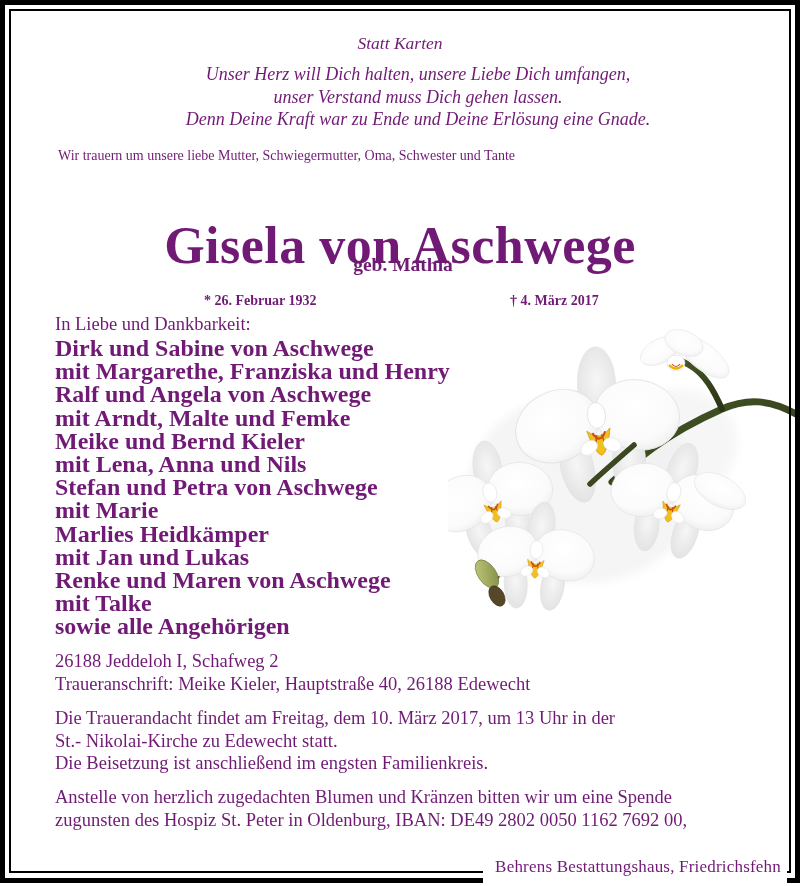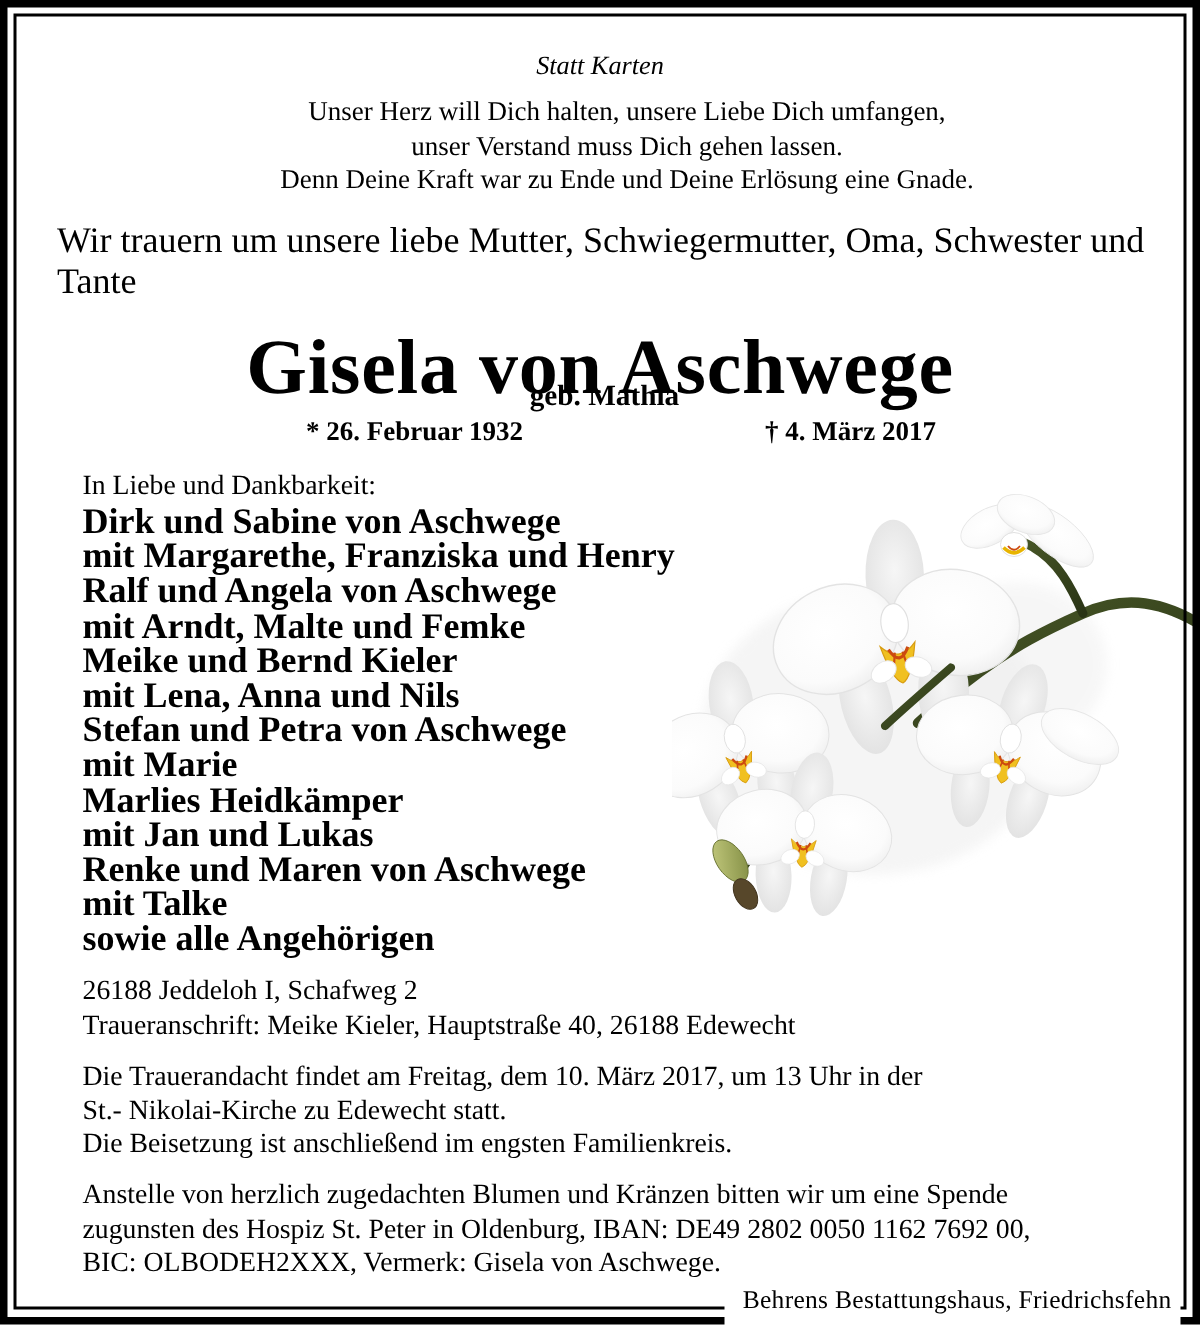--- a/index.html
+++ b/index.html
@@ -2,21 +2,21 @@
 <html><head>
 <meta charset="utf-8">
 <style>
   html, body { margin: 0; padding: 0; background: #ffffff; overflow: hidden; }
   .card {
     position: relative;
     width: 800px;
     height: 886px;
     background: #ffffff;
     font-family: "Liberation Serif", serif;
-    color: #000000;
+    color: #701a75;
     overflow: hidden;
   }
   
   .frame-outer {
     position: absolute; left: 0; top: 0; right: 0; bottom: 3px;
     border: 5px solid #000; z-index: 2; pointer-events: none;
   }
   .frame-inner {
     position: absolute; left: 9px; top: 9px; right: 9px; bottom: 13px;
     border: 2px solid #000; z-index: 2; pointer-events: none;
@@ -24,25 +24,25 @@
   .footer-plate {
     position: absolute; right: 13px; bottom: 2px; height: 27px;
     background: #ffffff; z-index: 3;
     display: flex; align-items: flex-start;
     padding: 0 6px 0 12px;
     font-size: 17px; letter-spacing: 0.2px;
   }
   .abs { position: absolute; z-index: 2; }
   .centered { left: 0; right: 0; text-align: center; }
   .pre-header { top: 33px; font-style: italic; font-size: 17.5px; }
-  .verse { top: 63px; font-size: 18px; line-height: 22.5px; padding-left: 36px; }
-  .intro { top: 148px; left: 38px; font-size: 24px; }
+  .verse { top: 63px; font-style: italic; font-size: 18px; line-height: 22.5px; padding-left: 36px; }
+  .intro { top: 148px; left: 58px; font-size: 14px; }
   .title { top: 190px; font-size: 52px; font-weight: bold; letter-spacing: 0.5px; margin-top: 26px; }
   .birthname { top: 254px; font-weight: bold; font-size: 19.5px; padding-left: 6px; }
-  .dates { top: 277px; left: 0; right: 0; height: 24px; font-weight: bold; font-size: 18px; }
+  .dates { top: 293px; left: 0; right: 0; height: 24px; font-weight: bold; font-size: 14px; }
   .dates .birth { position: absolute; left: 204px; }
   .dates .death { position: absolute; left: 478px; margin-left: 32px; }
   .mourn-intro { top: 314px; left: 55px; font-size: 18.5px; }
   .mourners { top: 337px; left: 55px; font-weight: bold; font-size: 24px; line-height: 23.2px; }
   .address { top: 650px; left: 55px; font-size: 18.5px; line-height: 23px; }
   .service { top: 707px; left: 55px; font-size: 18.5px; line-height: 22.5px; }
   .donation { top: 786px; left: 55px; font-size: 18.5px; line-height: 22.5px; }
   .orchid { position: absolute; left: 448px; top: 323px; width: 350px; height: 332px; z-index: 1; }
 </style>
 </head>
@@ -159,21 +159,20 @@
 
   <div class="abs service">
     <div>Die Trauerandacht findet am Freitag, dem 10. März 2017, um 13 Uhr in der</div>
     <div>St.- Nikolai-Kirche zu Edewecht statt.</div>
     <div>Die Beisetzung ist anschließend im engsten Familienkreis.</div>
   </div>
 
   <div class="abs donation">
     <div>Anstelle von herzlich zugedachten Blumen und Kränzen bitten wir um eine Spende</div>
     <div>zugunsten des Hospiz St. Peter in Oldenburg, IBAN: DE49 2802 0050 1162 7692 00,</div>
-    <div>BIC: OLBODEH2XXX, Vermerk: Gisela von Aschwege.</div>
   </div>
 
   <div class="frame-outer"></div>
   <div class="frame-inner"></div>
 
   <div class="footer-plate">
     <span>Behrens Bestattungshaus, Friedrichsfehn</span>
   </div>
 
 </div>

